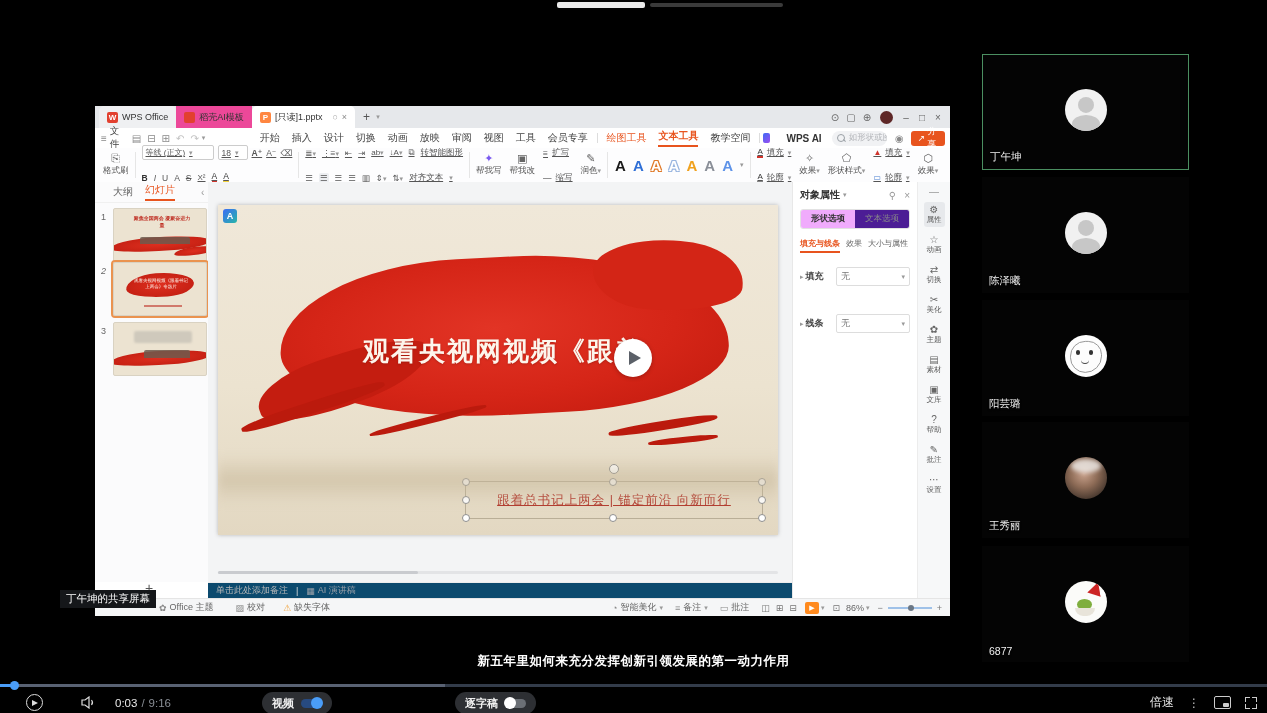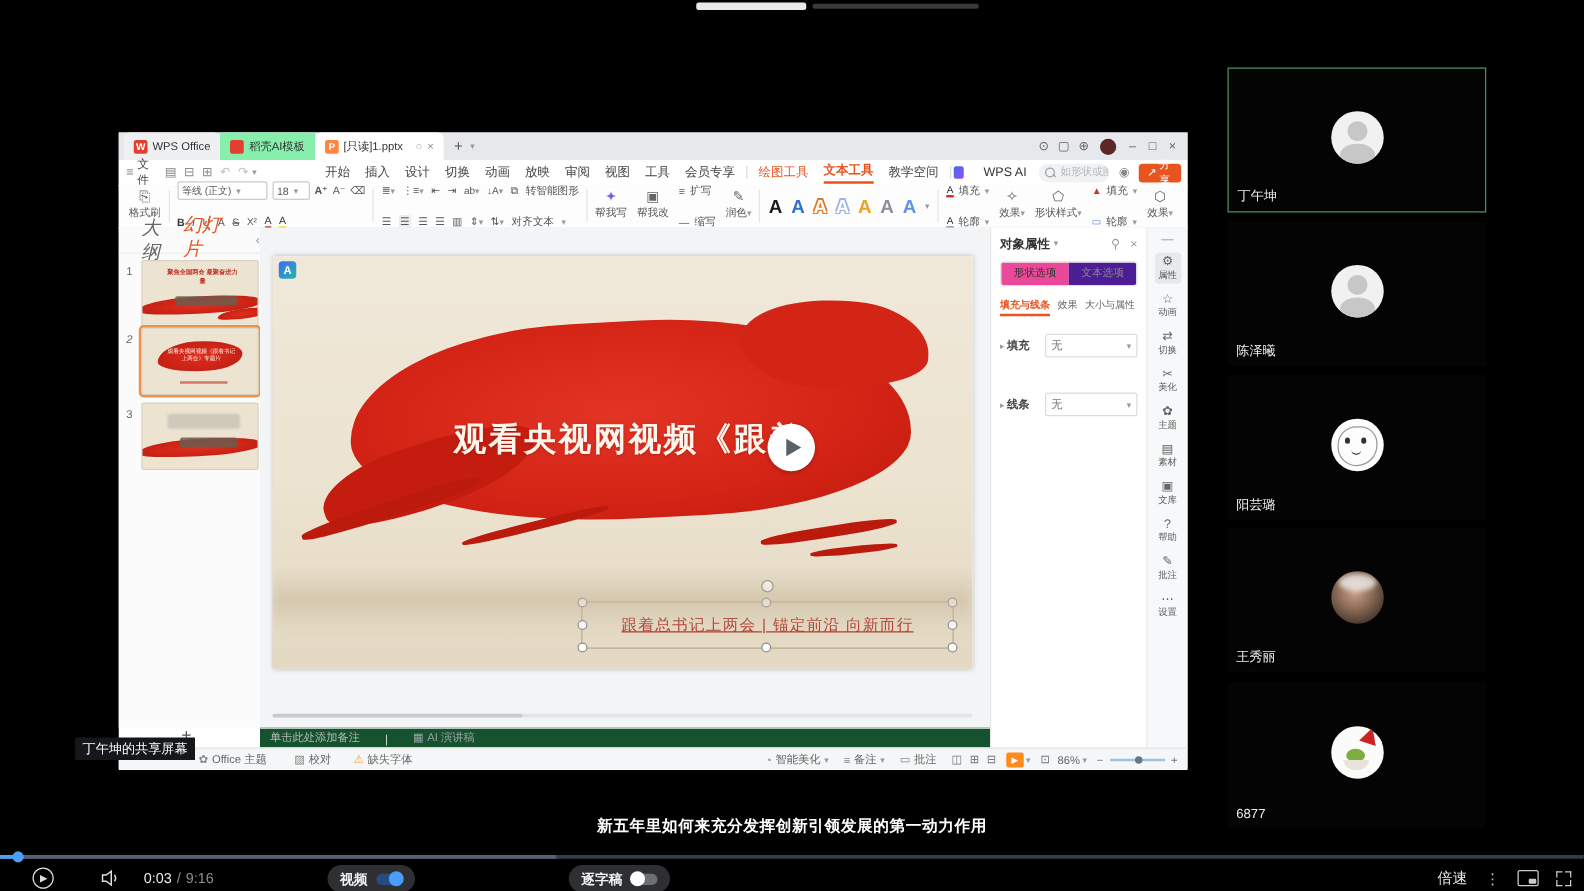--- a/index.html
+++ b/index.html
@@ -4,49 +4,49 @@
 <style>
   html,body{margin:0;padding:0;width:1267px;height:713px;background:#000;overflow:hidden;
     font-family:"Liberation Sans","DejaVu Sans",sans-serif;}
   .abs{position:absolute;}
   .row{display:flex;align-items:center;}
   
   #wps{left:95px;top:106px;width:855px;height:509px;background:#fff;font-size:10px;color:#444;}
   .tabbar{left:0;top:0;width:855px;height:22px;background:#e6e8eb;}
   .wtab{height:22px;display:flex;align-items:center;gap:4px;padding:0 8px;font-size:9px;color:#333;}
   .wtab.home{background:#eff0f2;border-radius:5px 5px 0 0;}
-  .wtab.docer{background:#86efac;}
+  .wtab.docer{background:#ec4899;}
   .wtab.active{background:#fff;border-radius:5px 5px 0 0;}
   .mini-logo{width:11px;height:11px;border-radius:2px;display:inline-flex;align-items:center;justify-content:center;
     color:#fff;font-size:8px;font-weight:bold;}
   .titlebtn{color:#666;font-size:10px;width:16px;text-align:center;}
   .menubar{left:0;top:22px;width:855px;height:20px;background:#fff;border-bottom:1px solid #ececec;}
   .qicon{color:#8a8a8a;font-size:10px;margin:0 3px;}
   .rtab{font-size:10px;color:#444;margin:0 6px;white-space:nowrap;}
   .rtab.accent{color:#e8541e;}
   .rtab.active{color:#e8541e;font-weight:bold;border-bottom:2px solid #e8541e;padding-bottom:2px;}
   .vdiv{width:1px;height:10px;background:#ddd;margin:0 3px;}
   .searchbox{width:62px;height:15px;border-radius:8px;background:#f1f2f4;display:flex;align-items:center;
     padding:0 5px;gap:4px;color:#b4b6ba;font-size:8.5px;overflow:hidden;white-space:nowrap;}
   .mag{width:6px;height:6px;border:1px solid #9aa0a6;border-radius:50%;position:relative;flex:0 0 auto;}
   .mag::after{content:"";position:absolute;left:5px;top:5px;width:3px;height:1px;background:#9aa0a6;transform:rotate(45deg);}
   .sharebtn{background:#e8541e;color:#fff;border-radius:3px;height:15px;padding:0 7px;font-size:9px;display:flex;align-items:center;gap:2px;}
   .ribbon{left:0;top:42px;width:855px;height:34px;background:#fdfdfe;border-bottom:1px solid #e8e8e8;
     display:flex;align-items:center;font-size:8.5px;color:#555;}
-  .rg{display:flex;flex-direction:column;justify-content:center;gap:12px;padding:0 4px;}
+  .rg{display:flex;flex-direction:column;justify-content:center;gap:12px;padding:0 4px;text-decoration:underline;}
   .rg .r{display:flex;align-items:center;gap:4px;height:13px;white-space:nowrap;}
   .tallb{display:flex;flex-direction:column;align-items:center;justify-content:center;gap:1px;padding:0 4px;white-space:nowrap;}
   .tallb .g{font-size:11px;color:#666;line-height:11px;}
   .gdiv{width:1px;height:26px;background:#e6e6e6;margin:0 2px;}
   .wa{font-weight:bold;font-size:15px;line-height:15px;}
   .ddl{color:#999;font-size:7px;}
   .selbox{border:1px solid #ccc;border-radius:2px;padding:0 3px;height:13px;display:flex;align-items:center;gap:4px;background:#fff;}
   
   .lpanel{left:0;top:76px;width:113px;height:400px;background:#fbfbfc;border-right:1px solid #ececec;}
-  .ptab{font-size:15px;color:#666;font-style:italic;}
+  .ptab{font-size:10px;color:#666;}
   .ptab.active{color:#e8541e;border-bottom:2px solid #e8541e;padding-bottom:2px;}
   .thumb{position:absolute;left:18px;width:92px;height:52px;background:#ece3d1;border:1px solid #d9d2c2;border-radius:2px;overflow:hidden;}
   .thumb.sel{outline:2px solid #ea934f;}
   .tnum{position:absolute;left:6px;font-size:9px;color:#666;}
   .tbrush{position:absolute;background:radial-gradient(ellipse at 50% 50%,#de2f1f,#bd1b0f);border-radius:45% 55% 40% 60%/60% 50% 50% 40%;}
   .tsil{position:absolute;background:#6d5a4e;opacity:.85;}
   
   .canvas{left:113px;top:76px;width:584px;height:400px;background:#f3f4f5;}
   .slide{position:absolute;left:10px;top:23px;width:560px;height:330px;background:linear-gradient(#f0e8d9,#ece3d0 55%,#e3d8c2);box-shadow:0 0 4px rgba(0,0,0,.25);overflow:hidden;}
   .slide::after{content:"";position:absolute;left:0;top:250px;width:560px;height:50px;
@@ -63,27 +63,27 @@
     font-size:26px;line-height:36px;font-weight:bold;letter-spacing:2px;text-shadow:0 1px 2px rgba(120,20,10,.4);}
   .playbadge{position:absolute;left:396px;top:134px;width:38px;height:38px;border-radius:50%;background:#fff;
     box-shadow:0 1px 4px rgba(0,0,0,.25);display:flex;align-items:center;justify-content:center;}
   .playbadge .tri{width:0;height:0;border-left:12px solid #5b6068;border-top:7px solid transparent;border-bottom:7px solid transparent;margin-left:3px;}
   .capbox{position:absolute;left:247px;top:276px;width:296px;height:36px;border:1px solid rgba(150,138,115,.55);}
   .hdl{position:absolute;width:6px;height:6px;border-radius:50%;background:#fff;border:1px solid #8f8f8f;}
   .caption{position:absolute;left:0;top:10px;width:100%;text-align:center;color:#b23a2e;font-size:12.5px;text-decoration:underline;letter-spacing:1px;}
   .hscroll{position:absolute;left:10px;top:389px;width:560px;height:3px;background:#e3e4e6;border-radius:2px;}
   .hscroll .th{position:absolute;left:0;top:0;width:200px;height:3px;background:#c9cbcf;border-radius:2px;}
   
-  .notesbar{left:113px;top:476px;width:584px;height:16px;background:#14532d;border-top:1px solid #ececec;display:flex;align-items:center;gap:20px;padding-left:8px;box-sizing:border-box;font-size:9px;color:#b8b8b8;text-align:right;}
+  .notesbar{left:113px;top:476px;width:584px;height:16px;background:#0c4a6e;border-top:1px solid #ececec;display:flex;align-items:center;gap:8px;padding-left:8px;box-sizing:border-box;font-size:9px;color:#b8b8b8;text-align:right;}
   .statusbar{left:0;top:492px;width:855px;height:17px;background:#f5f6f7;border-top:1px solid #e5e5e5;display:flex;align-items:center;font-size:9px;color:#666;}
   
   .props{left:697px;top:76px;width:125px;height:416px;background:#fff;border-left:1px solid #e8e8e8;padding:6px 7px;box-sizing:border-box;}
   .seg{display:flex;border:1px solid #e2e2e2;border-radius:3px;overflow:hidden;margin-top:7px;height:18px;}
   .seg div{flex:1;display:flex;align-items:center;justify-content:center;font-size:8.5px;}
-  .seg .on{background:#ec4899;font-weight:normal;color:#333;}
+  .seg .on{background:#f0abfc;font-weight:bold;color:#333;}
   .seg .off{background:#4c1d95;color:#888;}
   .subnav{display:flex;gap:6px;margin-top:9px;font-size:8px;color:#666;white-space:nowrap;}
   .subnav .on{color:#e8541e;border-bottom:2px solid #e8541e;padding-bottom:2px;font-weight:bold;}
   .prow{display:flex;align-items:center;justify-content:space-between;margin-top:14px;font-size:9px;color:#444;}
   .pdd{width:64px;height:17px;border:1px solid #ddd;border-radius:2px;display:flex;align-items:center;justify-content:space-between;padding:0 4px;color:#777;background:#fff;}
   
   .rail{left:822px;top:76px;width:33px;height:416px;background:#f7f8f9;border-left:1px solid #ececec;display:flex;flex-direction:column;align-items:center;padding-top:4px;box-sizing:border-box;gap:5px;}
   .railitem{display:flex;flex-direction:column;align-items:center;gap:0;color:#5a5a5a;font-size:7.5px;padding:2px 3px;border-radius:3px;}
   .railitem .g{font-size:10px;line-height:11px;color:#666;}
   .railitem.on{background:#e7e9ec;}
@@ -165,21 +165,21 @@
     <span class="rtab">审阅</span>
     <span class="rtab">视图</span>
     <span class="rtab">工具</span>
     <span class="rtab">会员专享</span>
     <span class="vdiv"></span>
     <span class="rtab accent">绘图工具</span>
     <span class="rtab active">文本工具</span>
     <span class="rtab">教学空间</span>
     <span class="vdiv"></span>
     <span style="width:10px;height:10px;background:linear-gradient(135deg,#3d6bf5,#9b4df0);border-radius:2px;margin-right:3px;"></span>
-    <span class="rtab" style="margin-left:13px;font-weight:normal;color:#333;">WPS AI</span>
+    <span class="rtab" style="margin-left:13px;font-weight:bold;color:#333;">WPS AI</span>
     <div class="searchbox" style="margin-left:4px;">
       <span class="mag"></span>
       <span>如形状或图标</span>
     </div>
     <span class="qicon" style="margin-left:8px;">◉</span>
     <div class="sharebtn" style="margin:0 5px 0 4px;">
       <span>↗</span>
       <span>分享</span>
     </div>
   </div>

